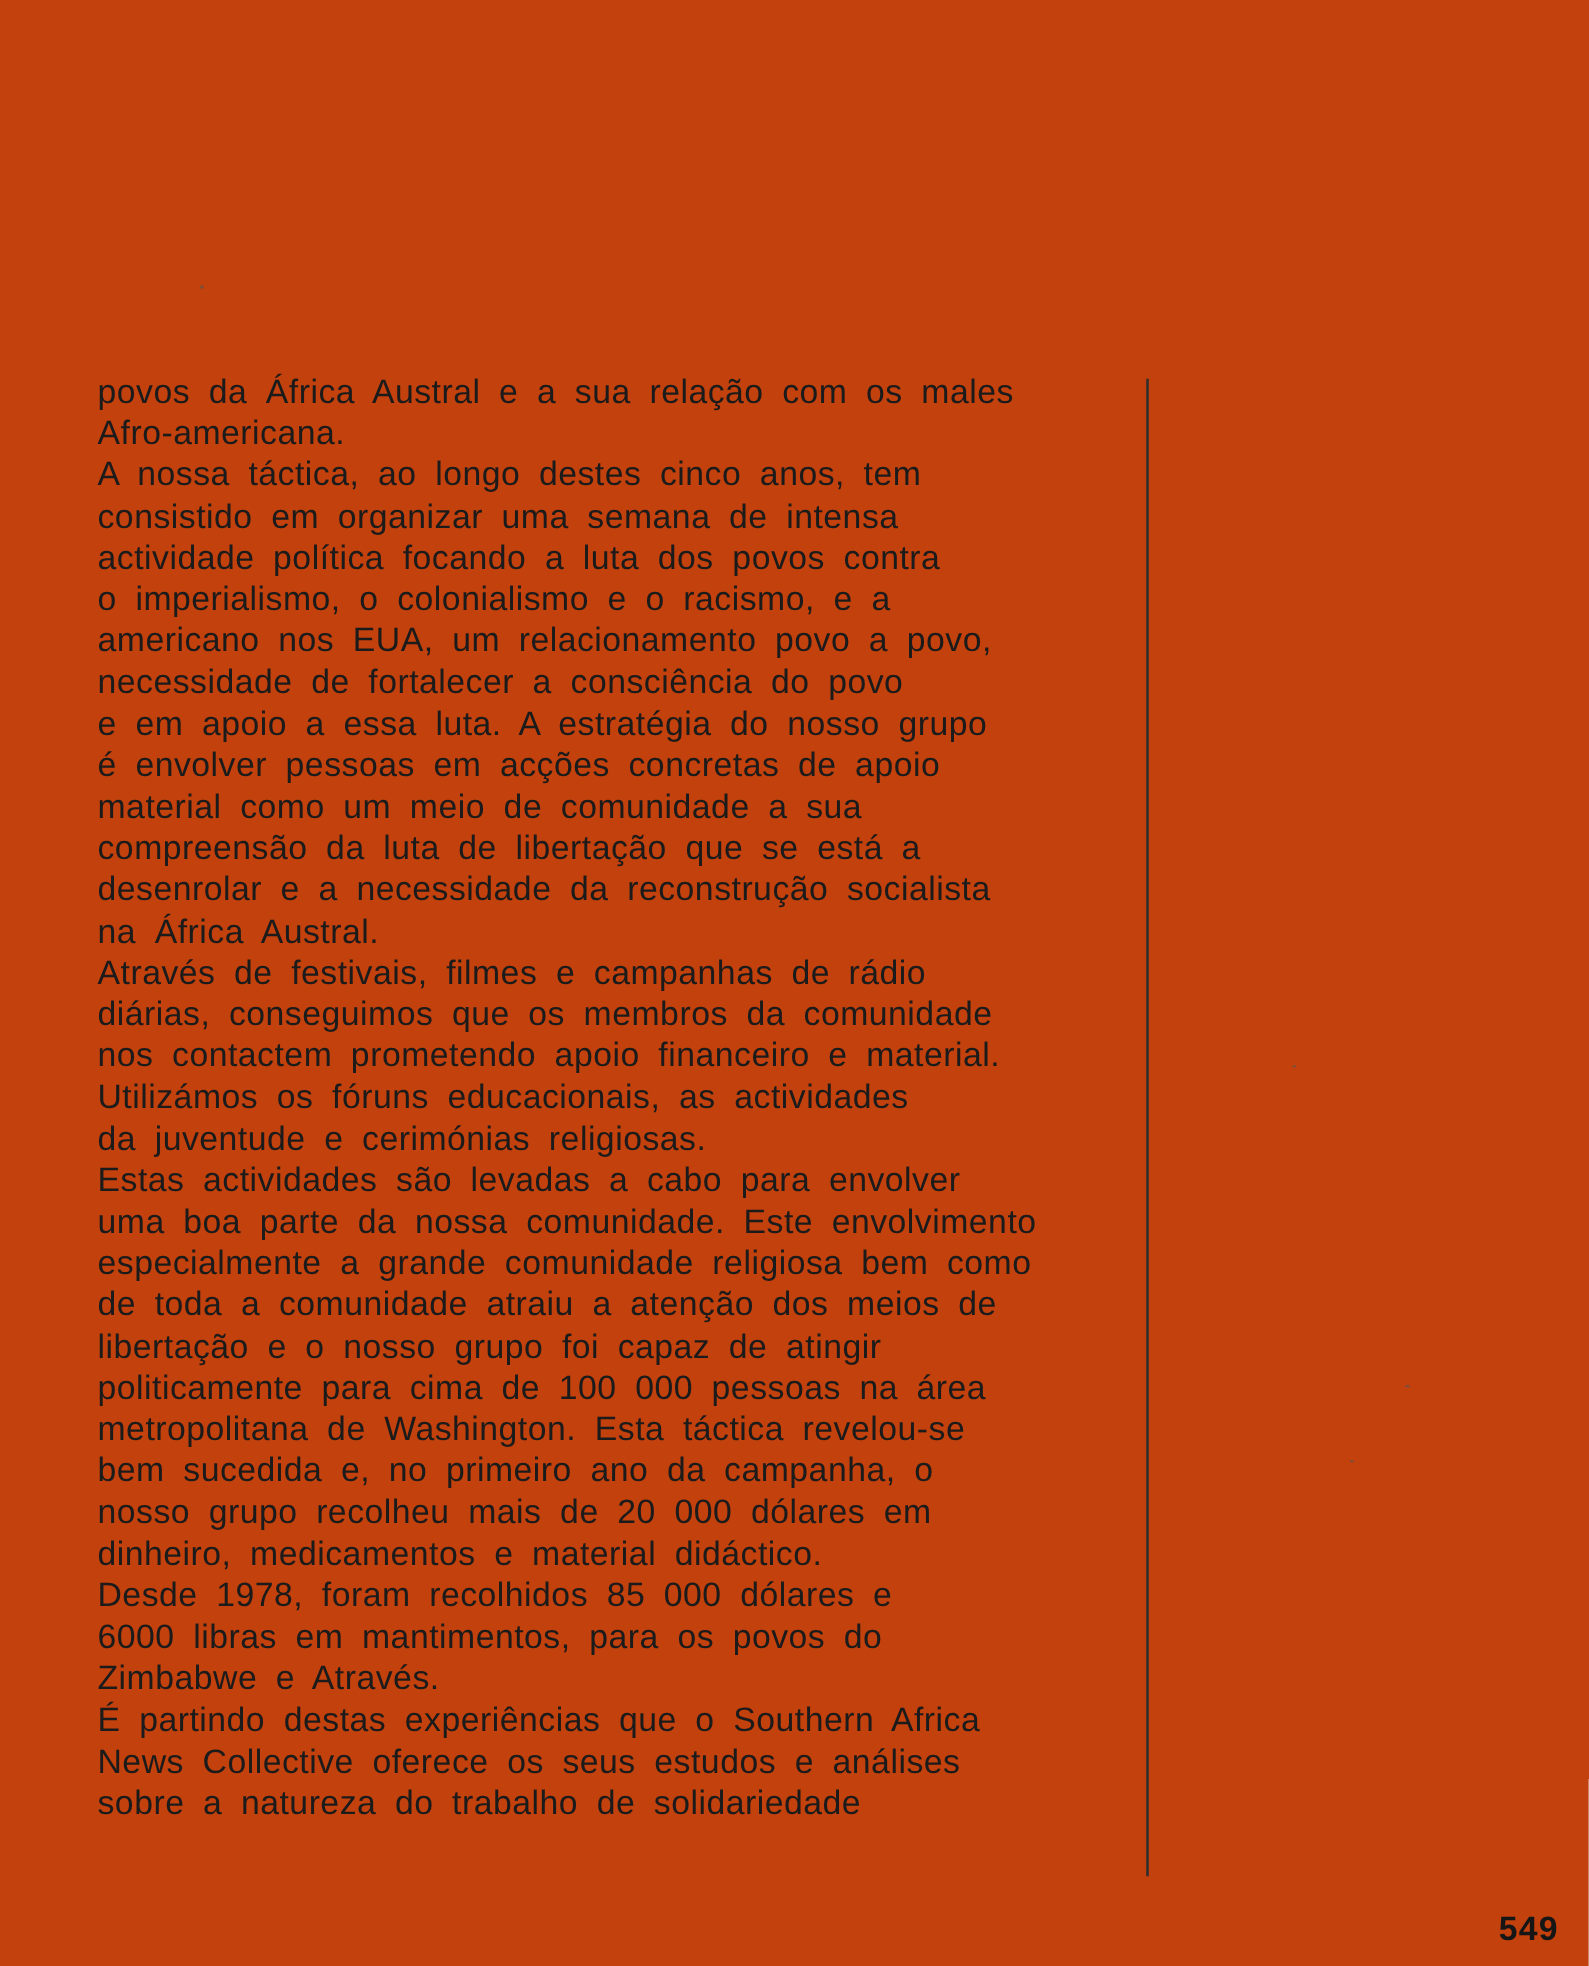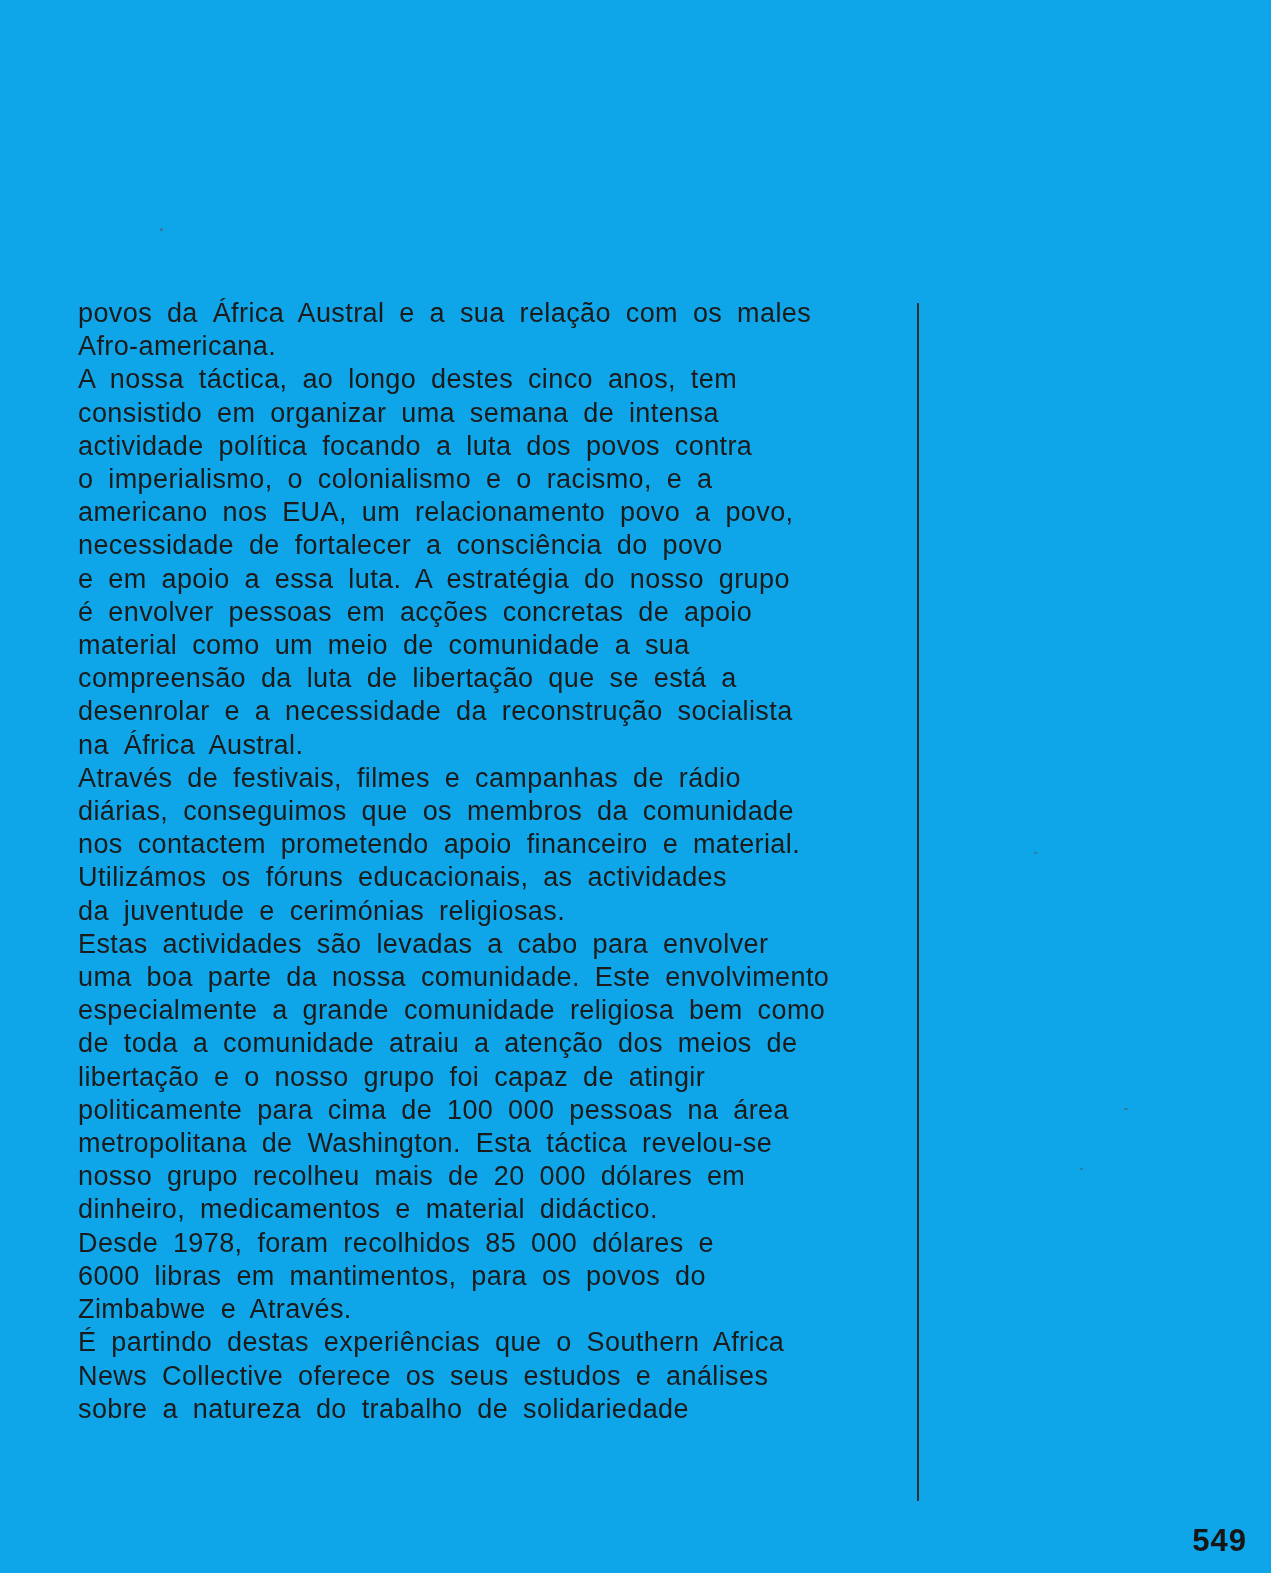--- a/index.html
+++ b/index.html
@@ -5,21 +5,21 @@
   html, body {
     margin: 0;
     padding: 0;
     background: #e8e8e8;
   }
   .page {
     position: relative;
     width: 1271px;
     height: 1573px;
     margin: 0 auto;
-    background: #0ea5e9;
+    background: #c2410c;
     overflow: hidden;
     font-family: "Liberation Sans", sans-serif;
     color: #1c1c1c;
   }
   
   .speck {
     position: absolute;
     background: #555;
     border-radius: 50%;
     opacity: 0.6;
@@ -50,21 +50,21 @@
     top: 303px;
     width: 2px;
     height: 1198px;
     background: #2e2e2e;
   }
 
   .page-number {
     position: absolute;
     right: 24px;
     bottom: 14px;
-    font-size: 31px;
+    font-size: 27px;
     font-weight: bold;
     letter-spacing: 1px;
     color: #161616;
   }
 </style>
 </head>
 <body>
 
 <div class="page">
 
@@ -93,20 +93,21 @@
       <div class="line">nos contactem prometendo apoio financeiro e material.</div>
       <div class="line">Utilizámos os fóruns educacionais, as actividades</div>
       <div class="line">da juventude e cerimónias religiosas.</div>
       <div class="line">Estas actividades são levadas a cabo para envolver</div>
       <div class="line">uma boa parte da nossa comunidade. Este envolvimento</div>
       <div class="line">especialmente a grande comunidade religiosa bem como</div>
       <div class="line">de toda a comunidade atraiu a atenção dos meios de</div>
       <div class="line">libertação e o nosso grupo foi capaz de atingir</div>
       <div class="line">politicamente para cima de 100 000 pessoas na área</div>
       <div class="line">metropolitana de Washington. Esta táctica revelou-se</div>
+      <div class="line">bem sucedida e, no primeiro ano da campanha, o</div>
       <div class="line">nosso grupo recolheu mais de 20 000 dólares em</div>
       <div class="line">dinheiro, medicamentos e material didáctico.</div>
       <div class="line">Desde 1978, foram recolhidos 85 000 dólares e</div>
       <div class="line">6000 libras em mantimentos, para os povos do</div>
       <div class="line">Zimbabwe e Através.</div>
       <div class="line">É partindo destas experiências que o Southern Africa</div>
       <div class="line">News Collective oferece os seus estudos e análises</div>
       <div class="line">sobre a natureza do trabalho de solidariedade</div>
     </div>
 

